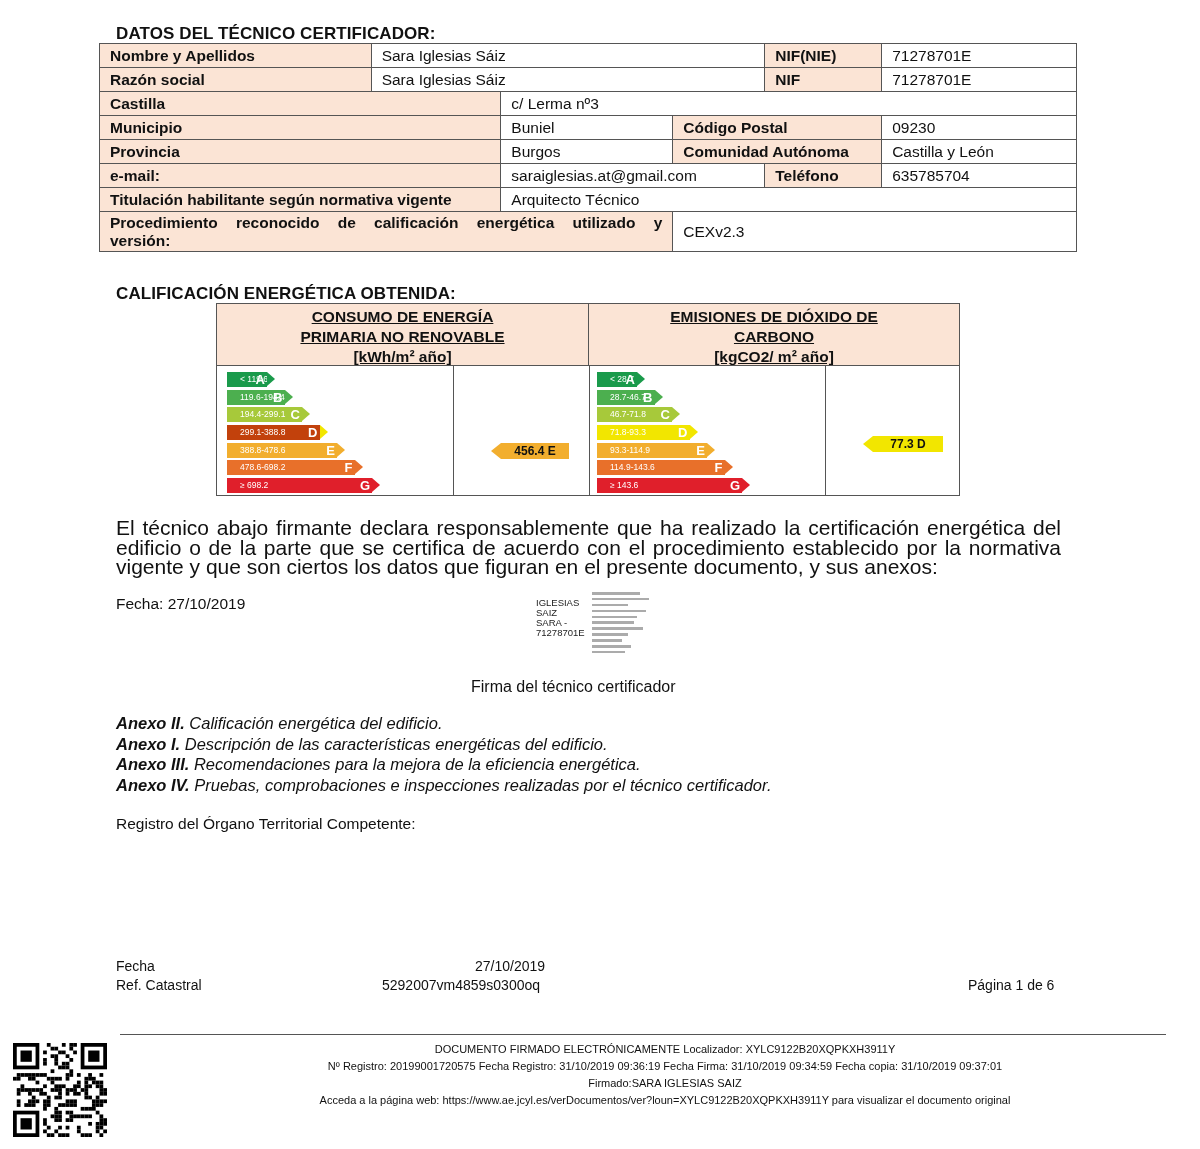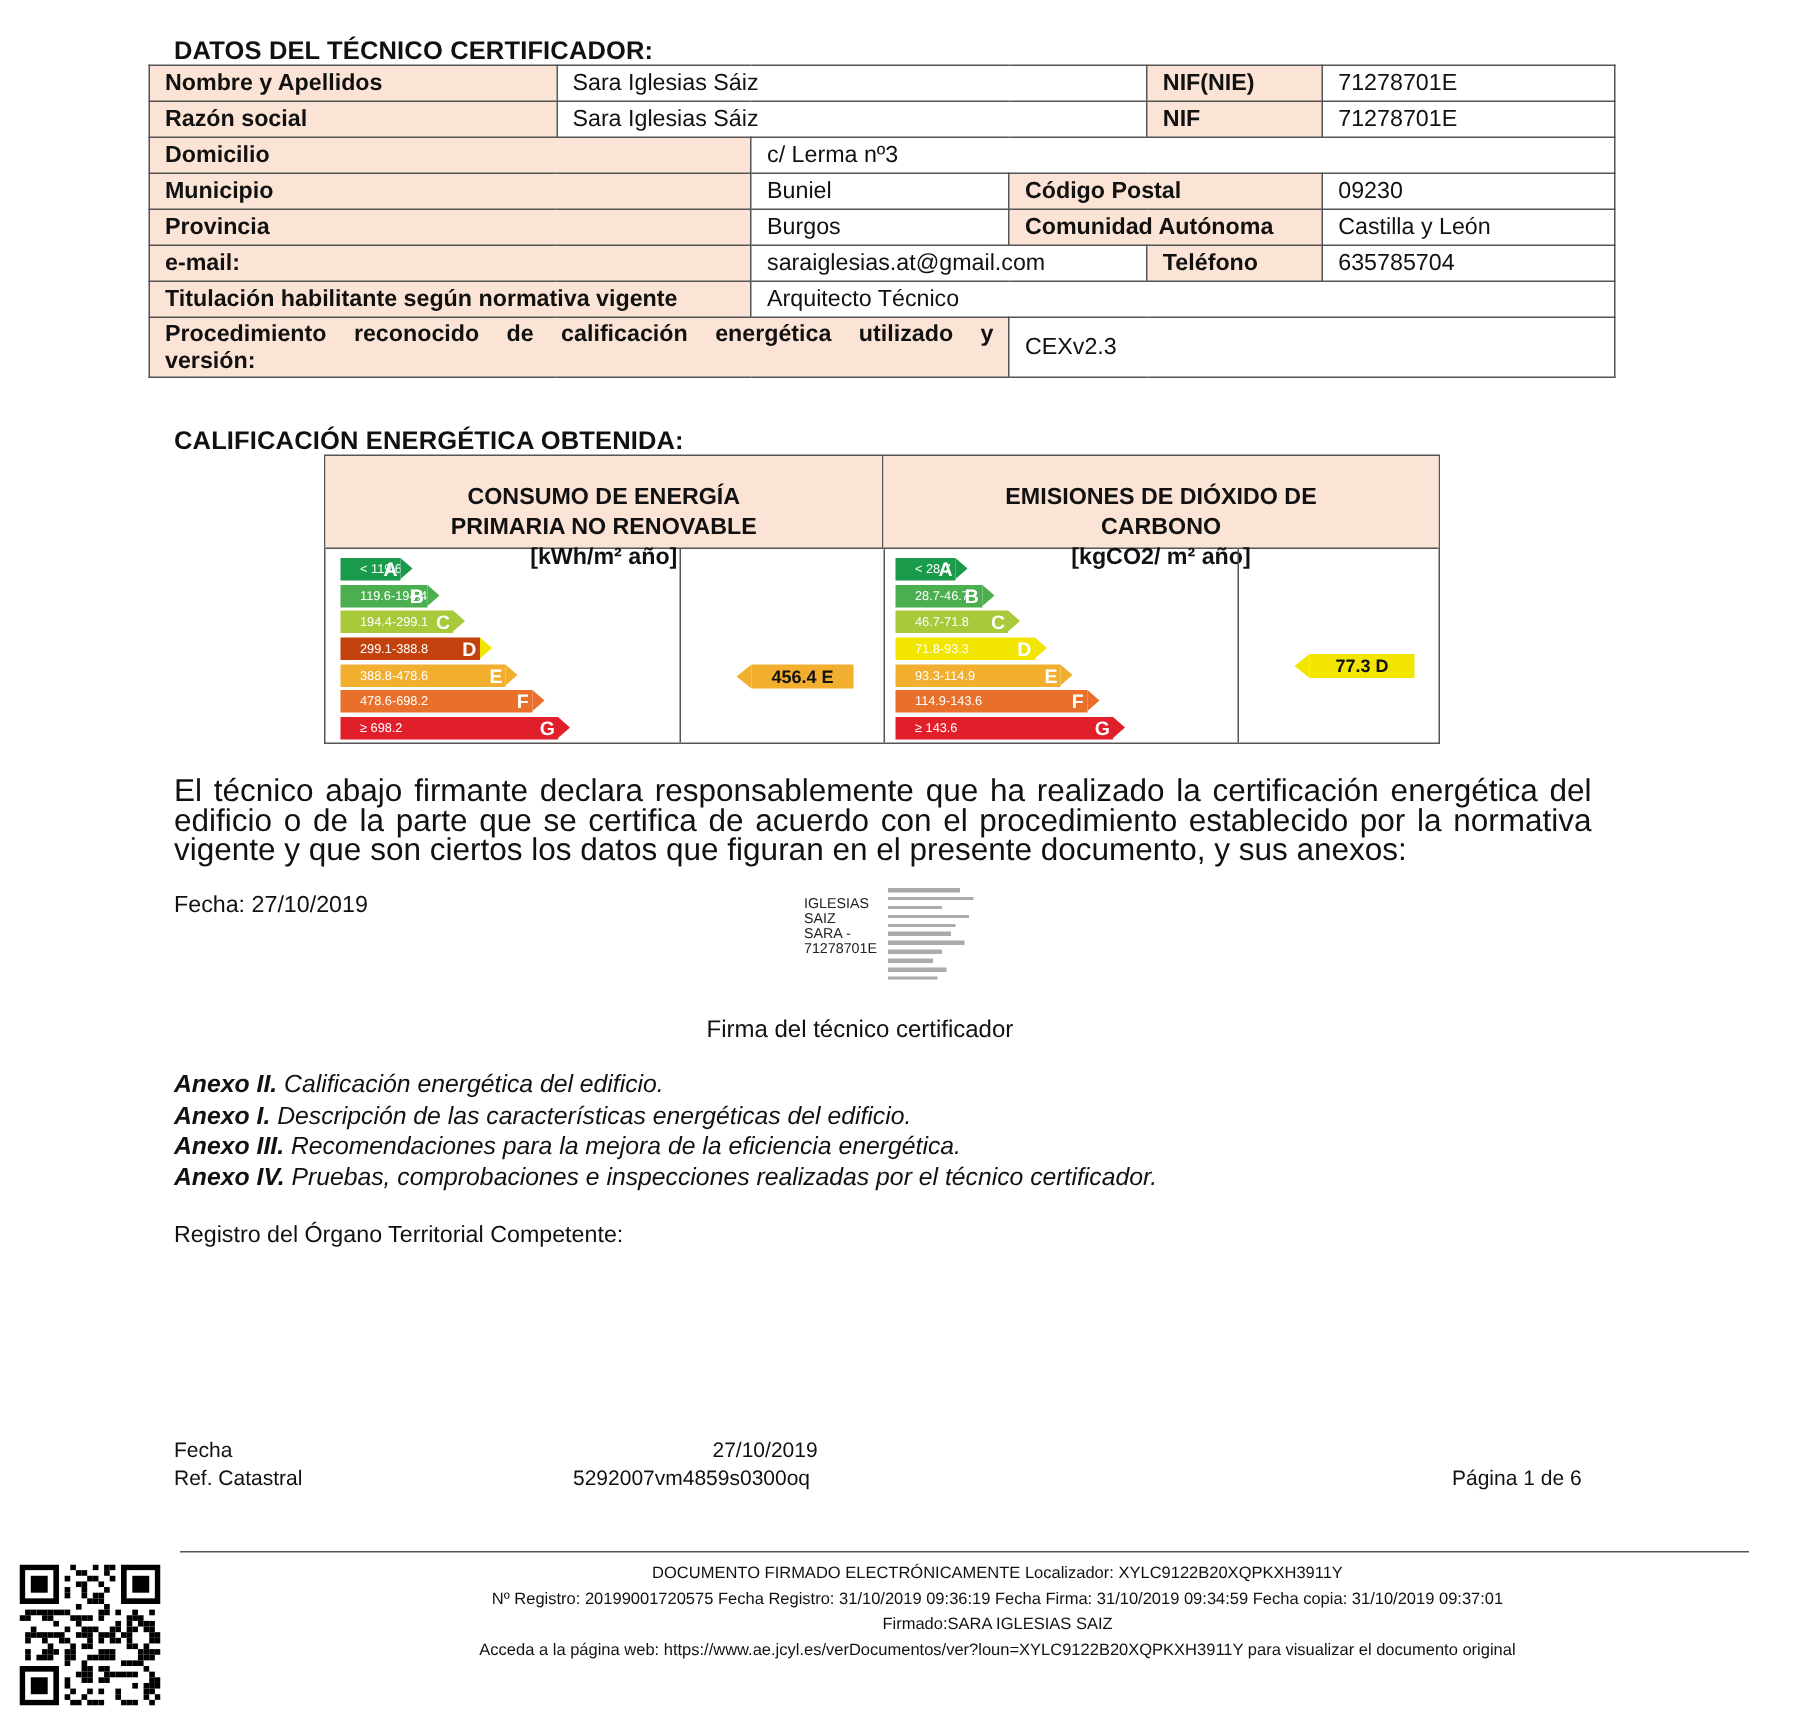--- a/index.html
+++ b/index.html
@@ -11,21 +11,21 @@
   #sec2 { top: 284px; }
 
   table.tech { position: absolute; left: 99px; top: 43px; width: 978px; border-collapse: collapse; font-size: 15.5px; }
   table.tech td { border: 1px solid #555; height: 24px; padding: 0 10px; vertical-align: middle; }
   table.tech td.lbl { background: #fbe4d5; font-weight: bold; }
   table.tech td.val { background: #fff; }
   table.tech tr.tall td { height: 40px; line-height: 18px; }
   .just { text-align: justify; text-align-last: justify; }
 
   .rating { position: absolute; left: 216px; top: 303px; width: 744px; height: 193px; border: 1px solid #555; }
-  .rating .hdr { position: absolute; top: 0; height: 62px; background: #fbe4d5; border-bottom: 1px solid #555; text-align: center; font-weight: bold; font-size: 15.5px; line-height: 20px; padding-top: 18px; }
+  .rating .hdr { position: absolute; top: 0; height: 62px; background: #fbe4d5; border-bottom: 1px solid #555; text-align: center; font-weight: bold; font-size: 15.5px; line-height: 20px; padding-top: 3px; text-decoration: underline; }
   .rating .hdr.left { left: 0; width: 372px; border-right: 1px solid #555; }
   .rating .hdr.right { left: 372px; width: 370px; }
   .rating .vline { position: absolute; top: 62px; bottom: 0; width: 1px; background: #555; }
   .scale { position: absolute; top: 68px; }
   .bar { position: relative; height: 15px; margin-bottom: 2.7px; color: #fff; font-size: 8.5px; line-height: 15px; padding-left: 13px; white-space: nowrap; }
   .bar .tip { position: absolute; right: -8px; top: 0; width: 0; height: 0; border-top: 7.5px solid transparent; border-bottom: 7.5px solid transparent; border-left: 8px solid; }
   .bar .letter { position: absolute; right: 2px; top: 0; font-size: 13px; font-weight: bold; }
   .marker { position: absolute; height: 16px; font-weight: bold; font-size: 12px; line-height: 16px; text-align: center; color: #111; }
   .marker .tipl { position: absolute; left: -10px; top: 0; width: 0; height: 0; border-top: 8px solid transparent; border-bottom: 8px solid transparent; border-right: 10px solid; }
 
@@ -68,21 +68,21 @@
     <td class="lbl">NIF(NIE)</td>
     <td class="val">71278701E</td>
   </tr>
   <tr>
     <td class="lbl">Razón social</td>
     <td class="val" colspan="3">Sara Iglesias Sáiz</td>
     <td class="lbl">NIF</td>
     <td class="val">71278701E</td>
   </tr>
   <tr>
-    <td class="lbl" colspan="2">Domicilio</td>
+    <td class="lbl" colspan="2">Castilla</td>
     <td class="val" colspan="4">c/ Lerma nº3</td>
   </tr>
   <tr>
     <td class="lbl" colspan="2">Municipio</td>
     <td class="val">Buniel</td>
     <td class="lbl" colspan="2">Código Postal</td>
     <td class="val">09230</td>
   </tr>
   <tr>
     <td class="lbl" colspan="2">Provincia</td>

